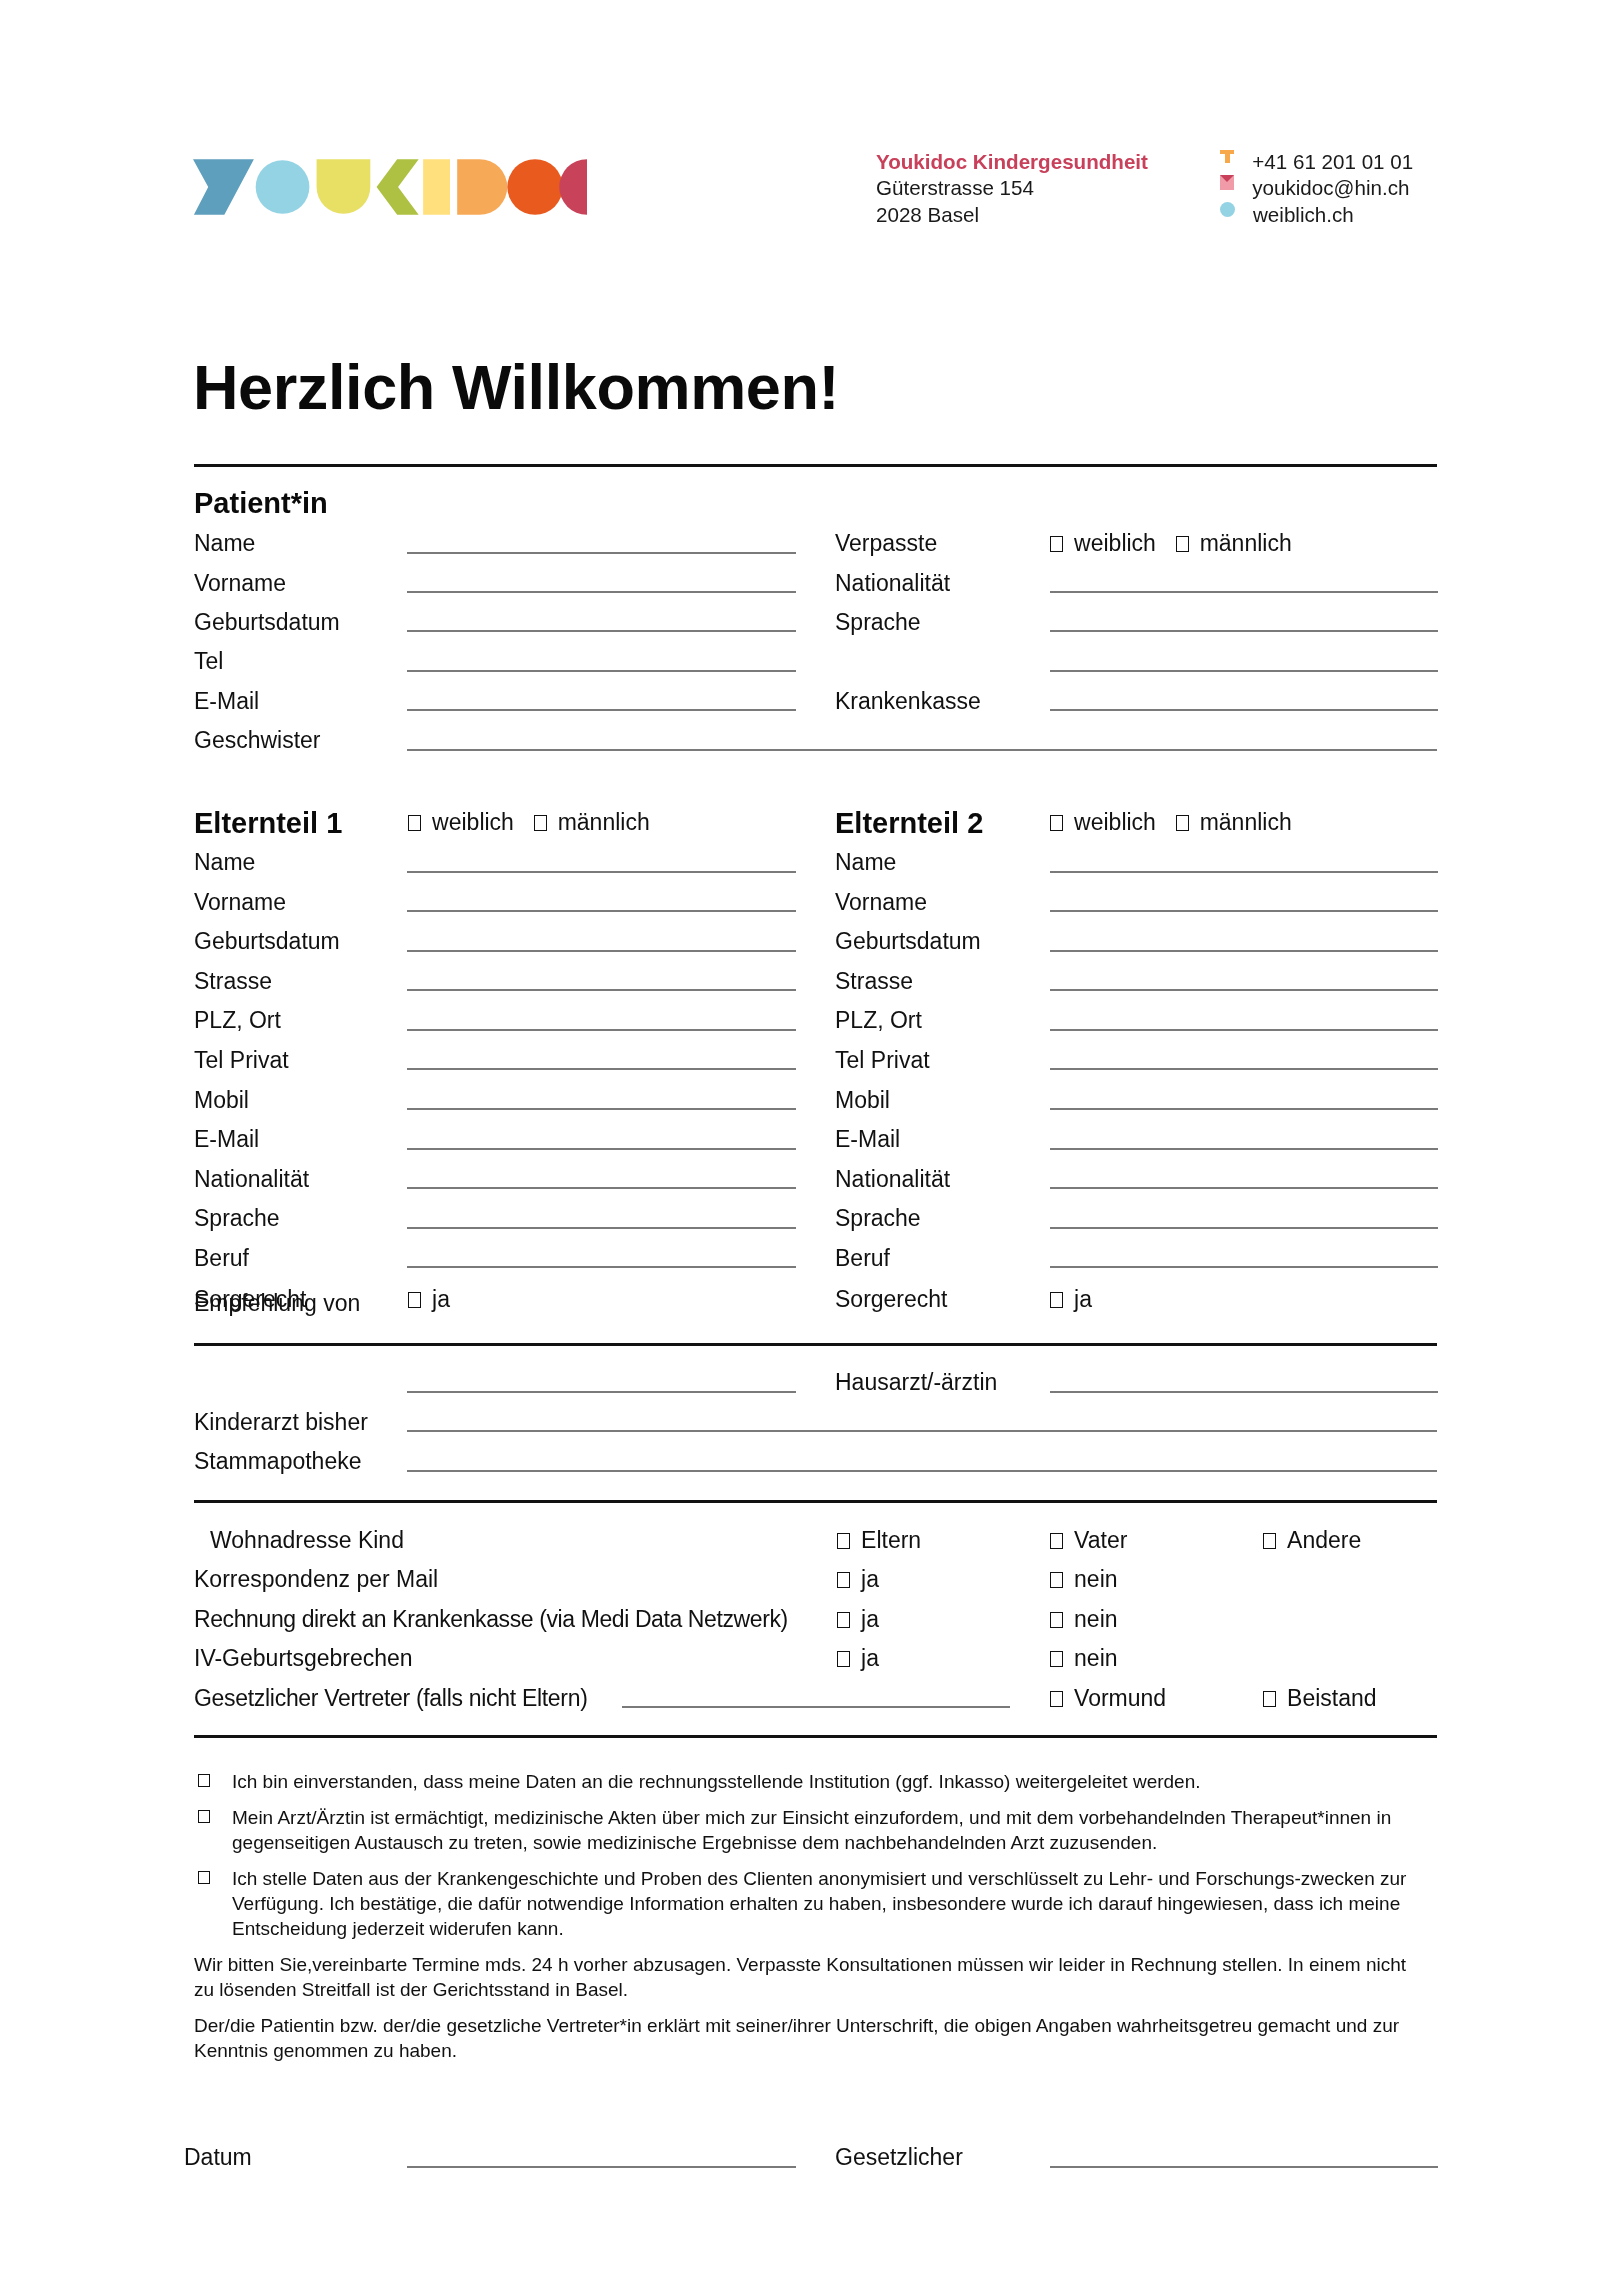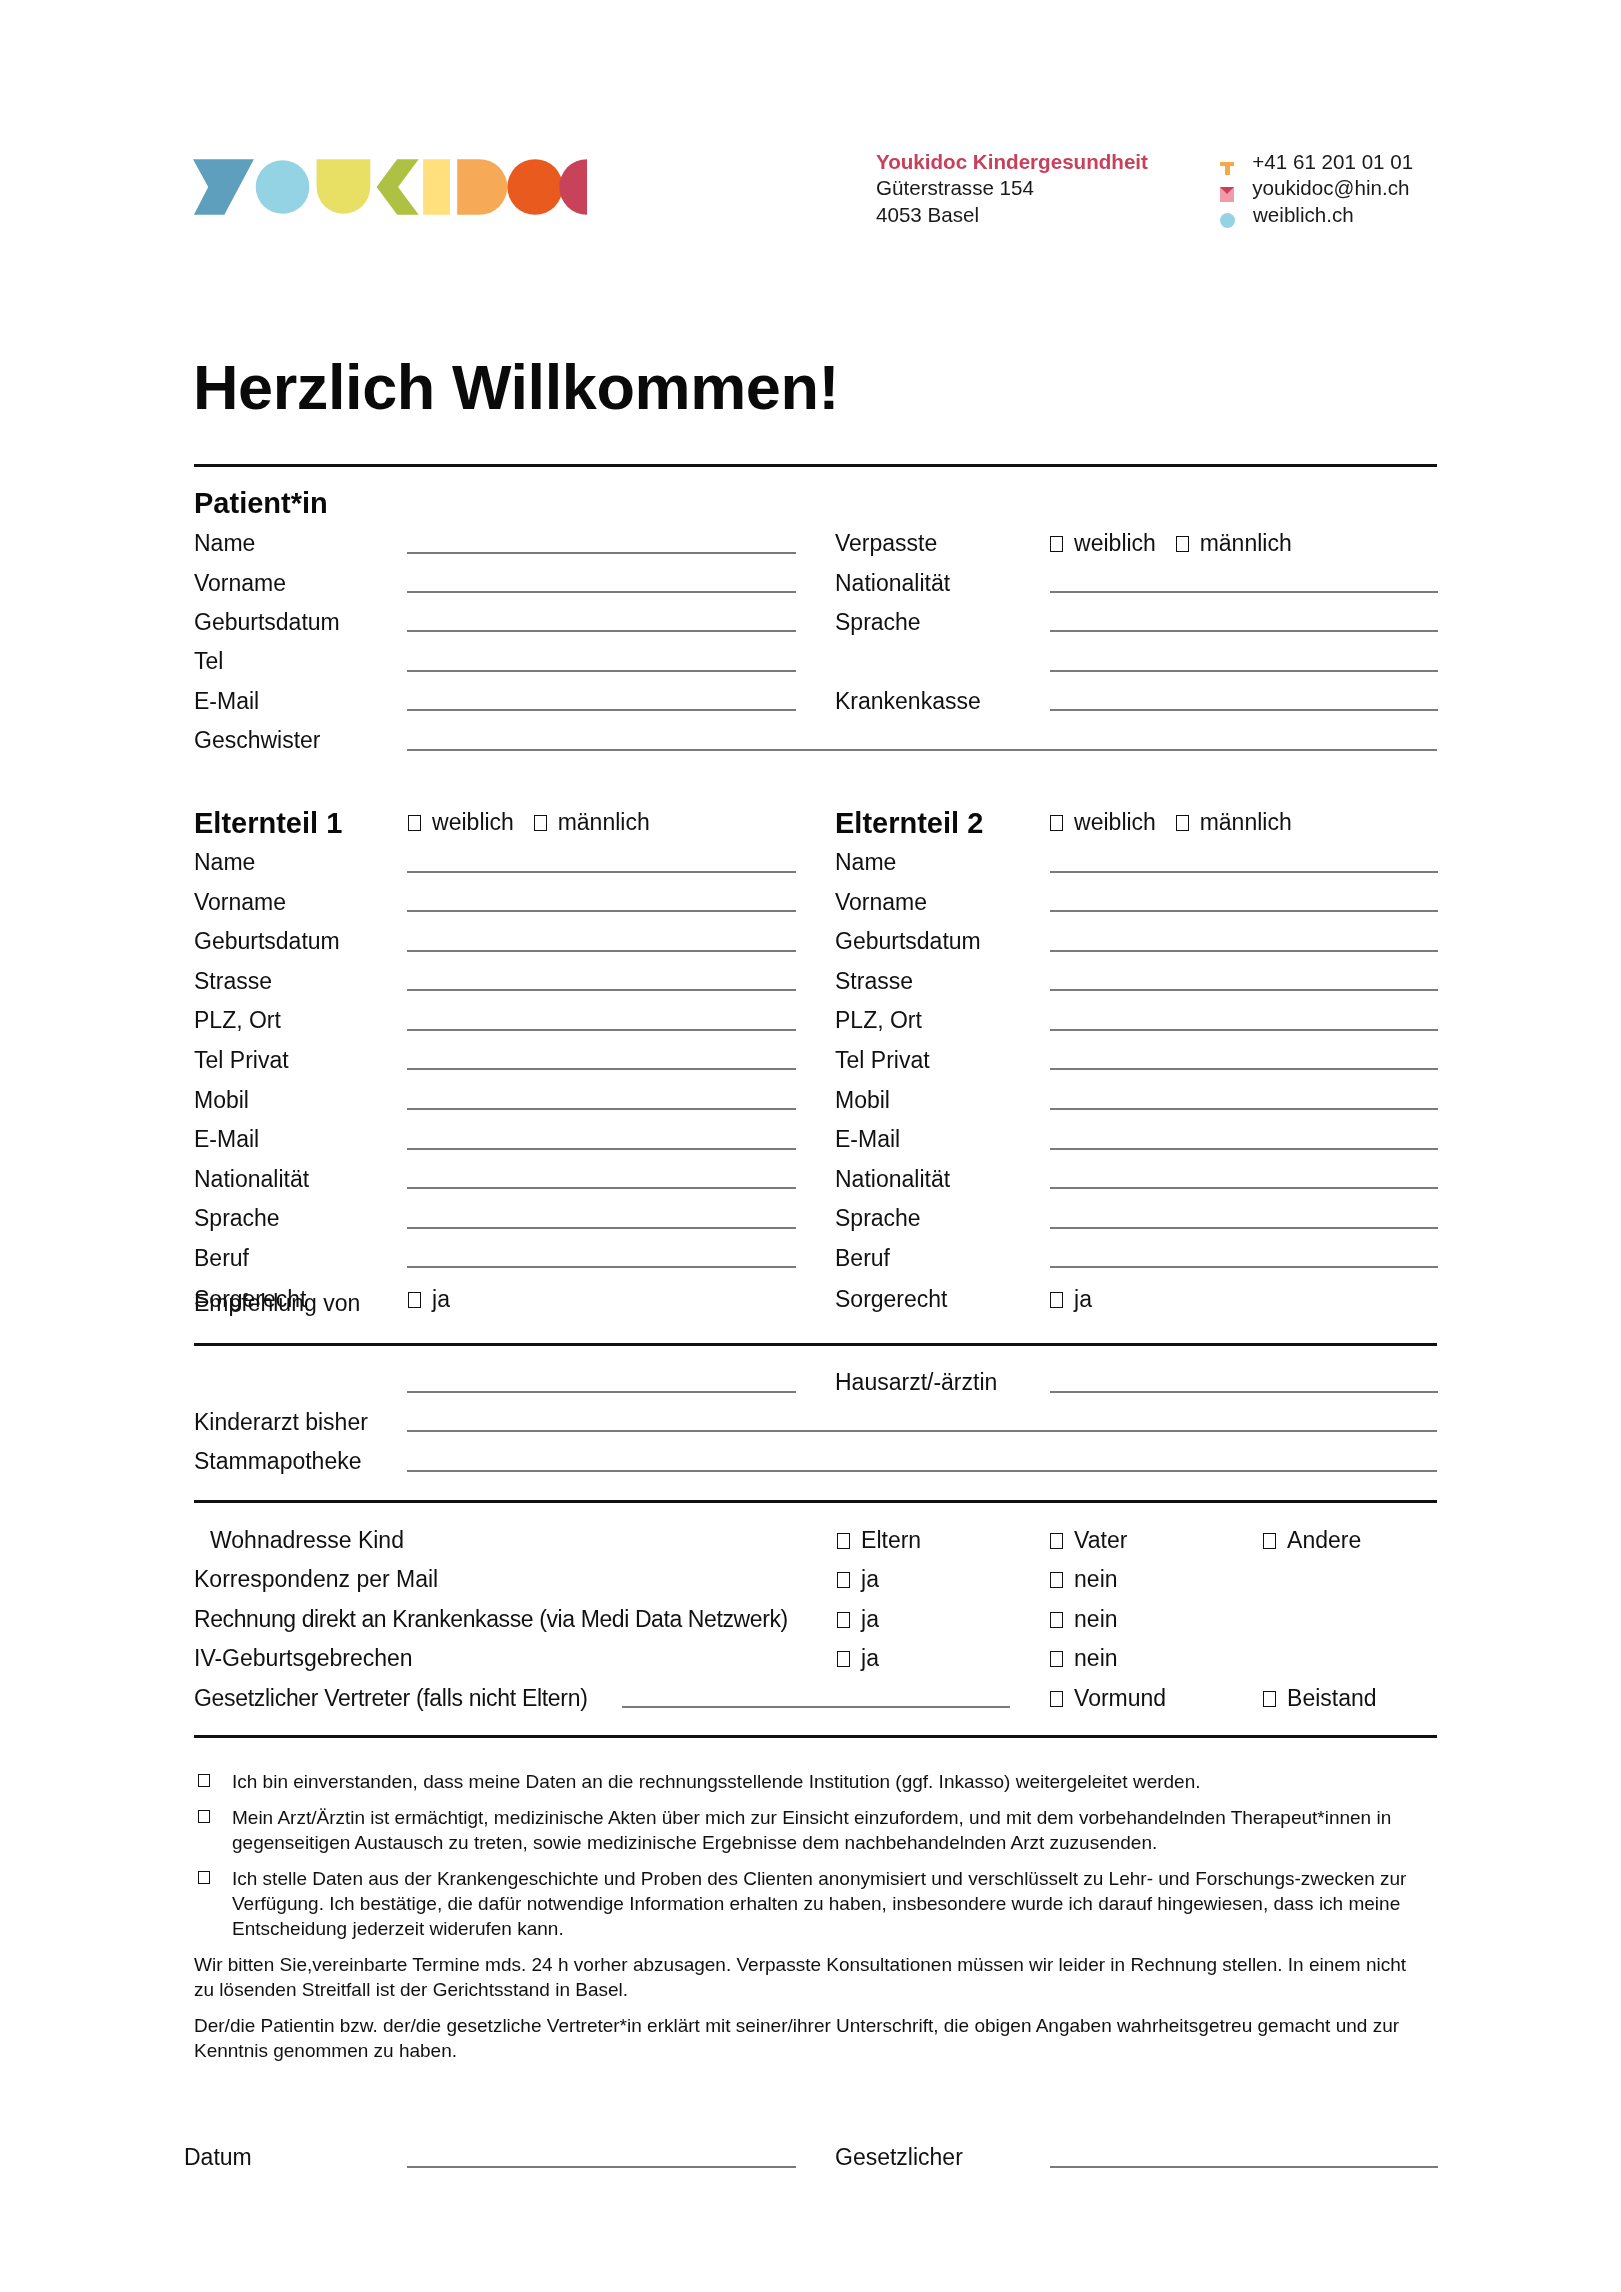--- a/index.html
+++ b/index.html
@@ -3,21 +3,21 @@
 <meta charset="utf-8">
 <style>
   html, body { margin:0; padding:0; background:#ffffff; }
   body { width:1621px; height:2293px; position:relative; overflow:hidden;
          font-family:"Liberation Sans", "DejaVu Sans", sans-serif; color:#111; }
   .abs { position:absolute; }
   .logo { left:193px; top:159px; width:394px; height:56px; }
   .hdr-addr { left:876px; top:149px; font-size:20.6px; line-height:26.4px; color:#1a1a1a; }
   .hdr-addr .brand { color:#c8405a; font-weight:bold;text-align:right; }
   .hdr-contact { left:1220px; top:149px; font-size:20.6px; line-height:26.4px; color:#1a1a1a; }
-  .hdr-contact .row { display:flex; align-items:flex-end; height:26.4px; }
+  .hdr-contact .row { display:flex; align-items:flex-start; height:26.4px; }
   .ico { width:14.3px; height:14.3px; display:inline-block; margin-right:18px; position:relative; flex:none; }
   .ico-phone::before { content:""; position:absolute; left:0; top:0.9px; width:14.3px; height:4.5px; background:#f7a84a; }
   .ico-phone::after { content:""; position:absolute; left:4.5px; top:4.5px; width:5.4px; height:9.9px; background:#f7a84a; }
   .ico-mail { background:#f29ba8; }
   .ico-mail::before { content:""; position:absolute; left:0; top:0; width:0; height:0;
      border-left:7.2px solid transparent; border-right:7.2px solid transparent; border-top:7.2px solid #c8405a; }
   .ico-web { border-radius:50%; background:#93d3e4; width:15px; height:15px; }
 
   .title { left:193px; top:351px; font-size:63px; font-weight:bold; letter-spacing:-0.4px; color:#0a0a0a; }
   .rule { height:2.7px; background:#111; left:194px; width:1243px; }
@@ -40,21 +40,21 @@
   <rect x="243" y="0" width="0" height="0" fill="none"></rect>
   <rect x="257" y="0" width="30" height="62" fill="#ffe07c"></rect>
   <path d="M295,0 H320 A31,31 0 0 1 320,62 H295 Z" fill="#f6aa58"></path>
   <circle cx="382" cy="31" r="31" fill="#e85a1e"></circle>
   <path d="M440,0 A31,31 0 0 0 440,62 Z" fill="#c8435a"></path>
 </svg>
 
 <div class="abs hdr-addr">
   <div class="brand">Youkidoc Kindergesundheit</div>
   <div>Güterstrasse 154</div>
-  <div>4053 Basel</div>
+  <div>2028 Basel</div>
 </div>
 
 <div class="abs hdr-contact">
   <div class="row">
       <span class="ico ico-phone"></span>
       <span>+41 61 201 01 01</span>
     </div>
   <div class="row">
       <span class="ico ico-mail"></span>
       <span>youkidoc@hin.ch</span>

